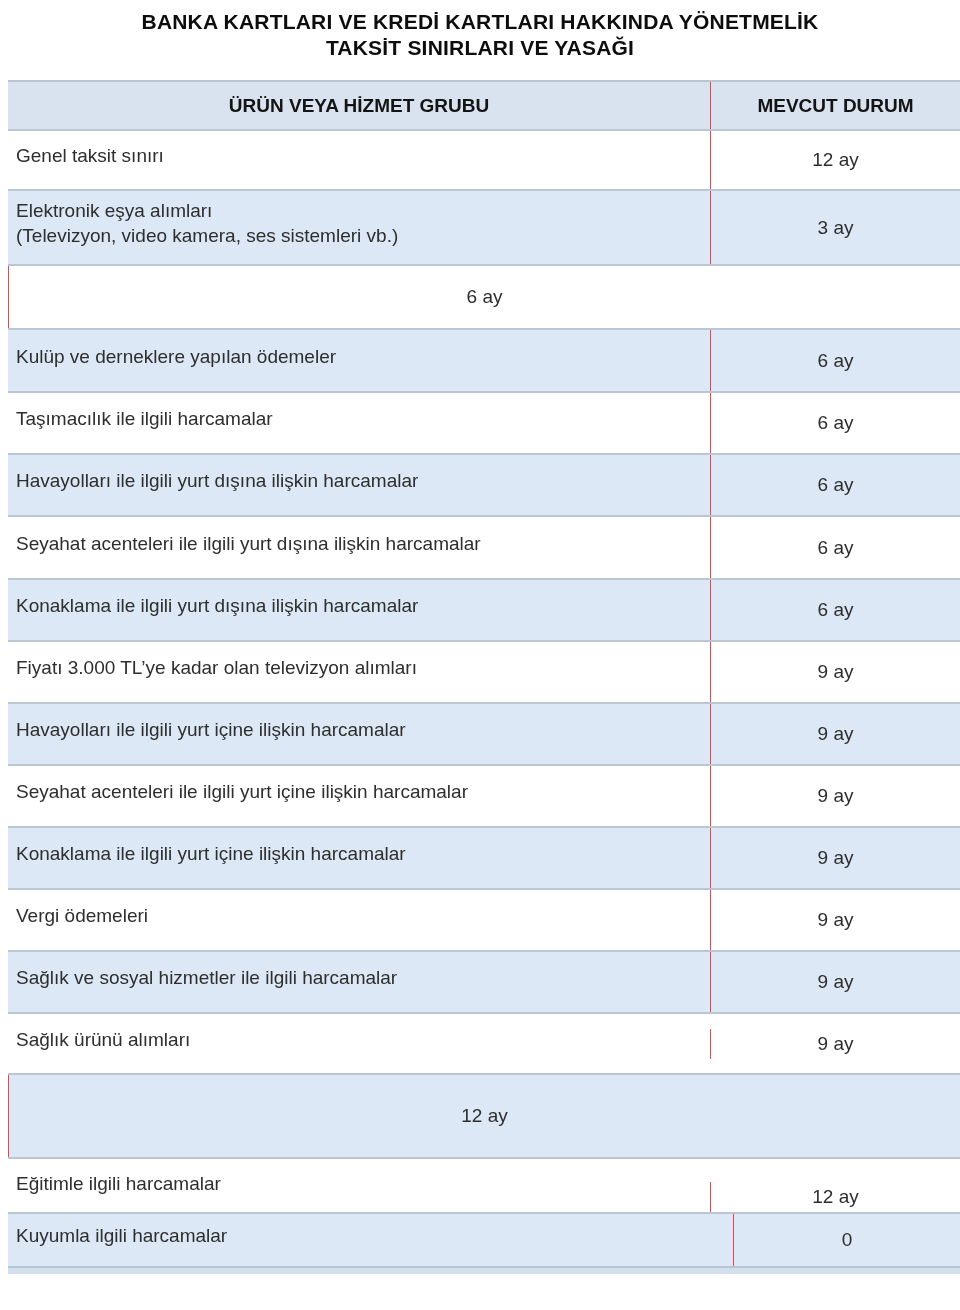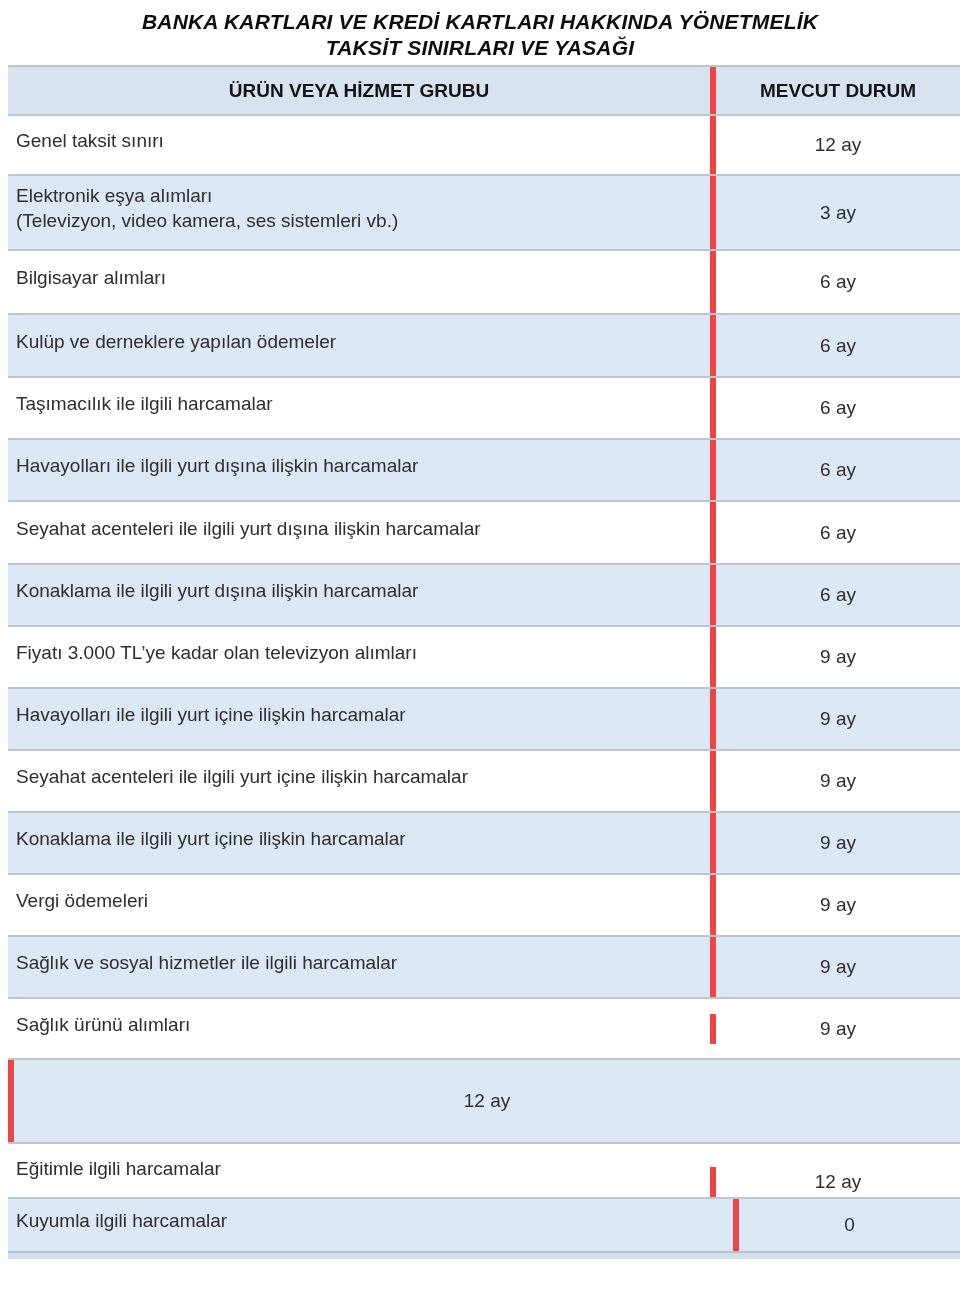--- a/index.html
+++ b/index.html
@@ -11,46 +11,45 @@
     overflow: hidden;
   }
   .page-title {
     padding-top: 9px;
     text-align: center;
     font-weight: bold;
     font-size: 21px;
     line-height: 26px;
     color: #0d0d0d;
     letter-spacing: 0.2px;
-    font-style: italic;
   }
   .inst-table {
     margin-left: 8px;
-    margin-top: 4px;
+    margin-top: 19px;
     width: 952px;
   }
   .row {
     display: flex;
     border-top: 2px solid #bcc6d0;
   }
   .cell {
     display: flex;
     align-items: center;
   }
   .label-cell {
     flex: 0 0 702px;
     padding: 7px 12px 16px 8px;
     font-size: 19px;
     line-height: 25px;
     color: #2e2e2e;
     white-space: pre-line;
   }
   .value-cell {
     flex: 1;
-    border-left: 6px solid #ef4444;
+    border-left: 1px solid #ef4444;
     justify-content: center;
     text-align: center;
     font-size: 19px;
     color: #2e2e2e;
     padding: 4px;
   }
   .header-row {
     background: #d9e3f0;
     min-height: 49px;
   }
@@ -97,21 +96,20 @@
       <div class="row body-row">
         <div class="cell label-cell">Genel taksit sınırı</div>
         <div class="cell value-cell">12 ay</div>
       </div>
       <div class="row body-row alt">
         <div class="cell label-cell">Elektronik eşya alımları
 (Televizyon, video kamera, ses sistemleri vb.)</div>
         <div class="cell value-cell">3 ay</div>
       </div>
       <div class="row body-row">
-        <div class="cell label-cell">Bilgisayar alımları</div>
         <div class="cell value-cell">6 ay</div>
       </div>
       <div class="row body-row alt">
         <div class="cell label-cell">Kulüp ve derneklere yapılan ödemeler</div>
         <div class="cell value-cell">6 ay</div>
       </div>
       <div class="row body-row">
         <div class="cell label-cell">Taşımacılık ile ilgili harcamalar</div>
         <div class="cell value-cell">6 ay</div>
       </div>

